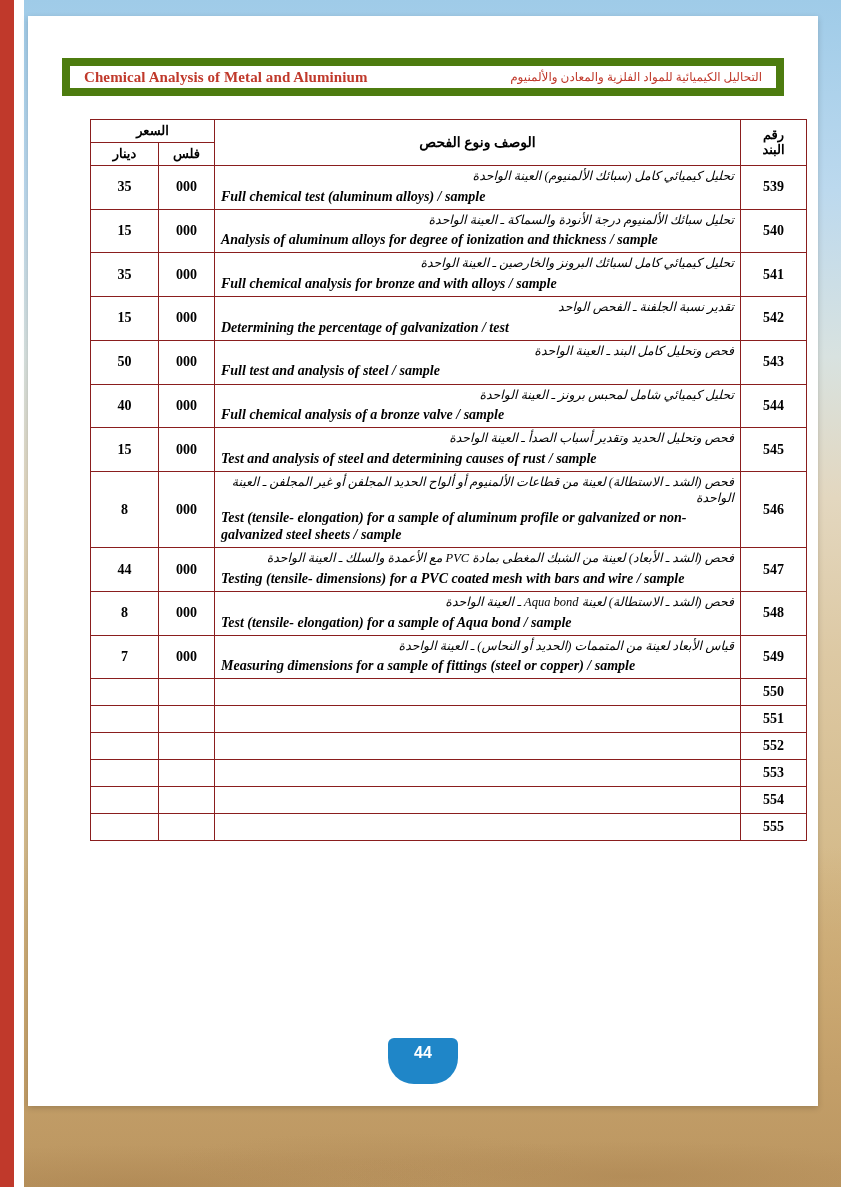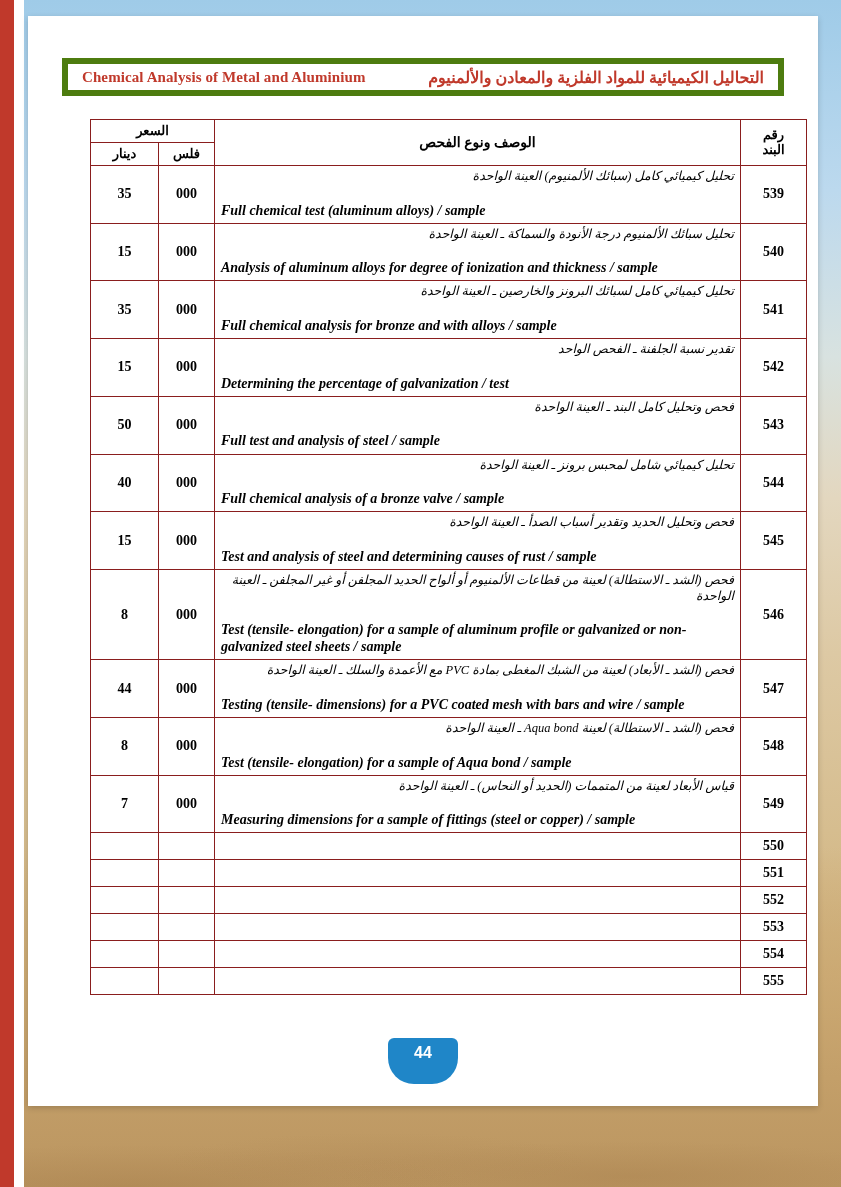--- a/index.html
+++ b/index.html
@@ -63,38 +63,38 @@
     background: #ffffff;
     box-shadow: 0 2px 6px rgba(0,0,0,0.18);
   }
 
   .header-bar {
     position: absolute;
     left: 34px;
     top: 42px;
     width: 722px;
     height: 38px;
-    border: 6px solid #4d7c0f;
+    border: 8px solid #4d7c0f;
     box-sizing: border-box;
     display: flex;
     align-items: center;
     justify-content: space-between;
     padding: 0 14px;
     background: #ffffff;
   }
   .header-en {
     color: #c0392b;
     font-weight: bold;
     font-size: 15px;
     letter-spacing: 0.1px;
   }
   .header-ar {
     color: #c0392b;
-    font-weight: bold;
-    font-size: 16px;
+    font-weight: normal;
+    font-size: 12px;
     direction: rtl;
   }
 
   table.price-table {
     position: absolute;
     left: 62px;
     top: 103px;
     width: 716px;
     border-collapse: collapse;
     table-layout: fixed;
@@ -148,21 +148,21 @@
     line-height: 1.25;
     color: #000;
   }
   .en {
     direction: ltr;
     text-align: left;
     font-size: 14px;
     font-weight: bold;
     line-height: 1.22;
     color: #000;
-    margin-top: 17px;
+    margin-top: 3px;
   }
   tr.empty td { height: 27px; }
 
   .page-number {
     position: absolute;
     left: 50%;
     transform: translateX(-50%);
     bottom: 22px;
     width: 70px;
     height: 46px;

